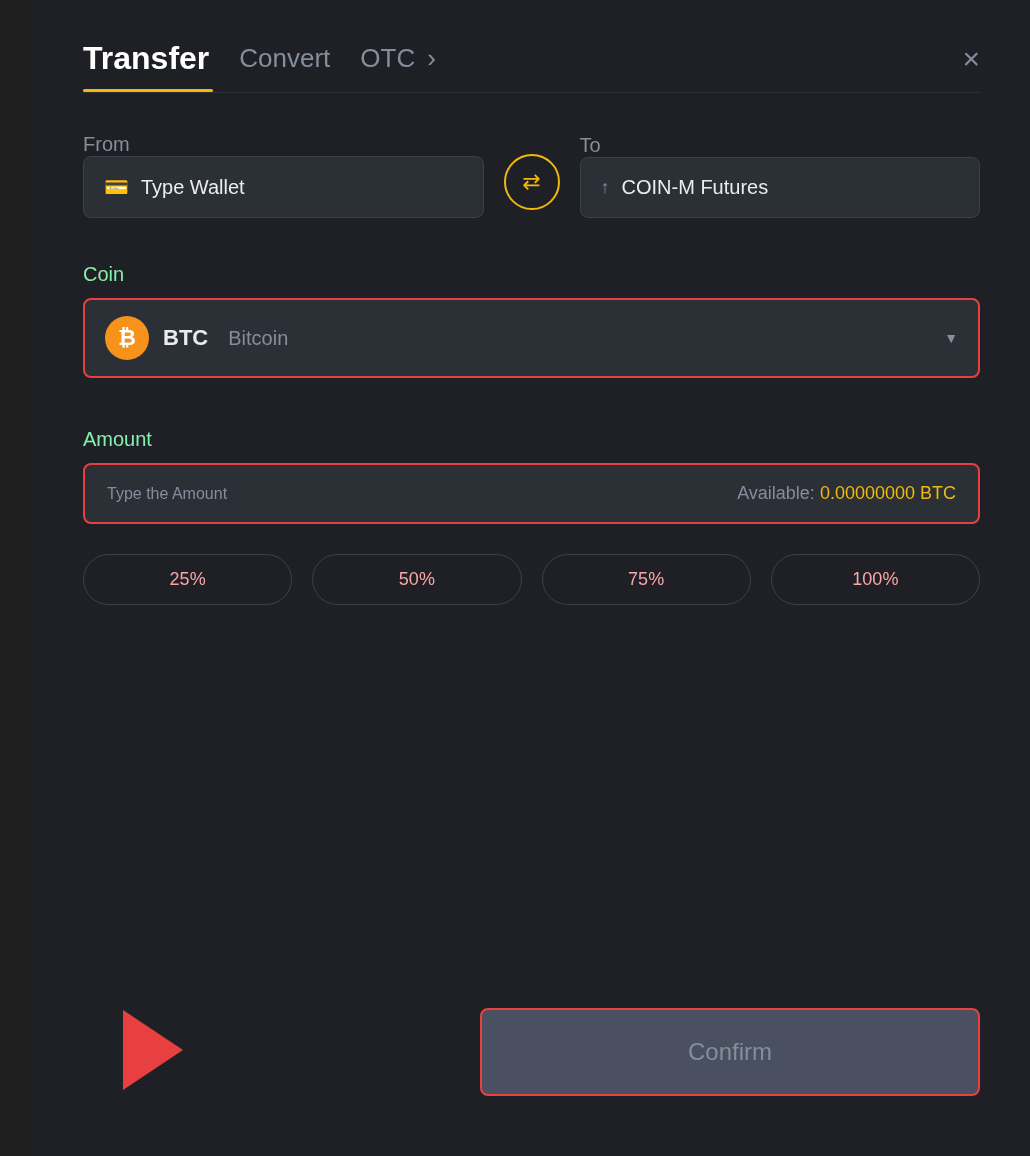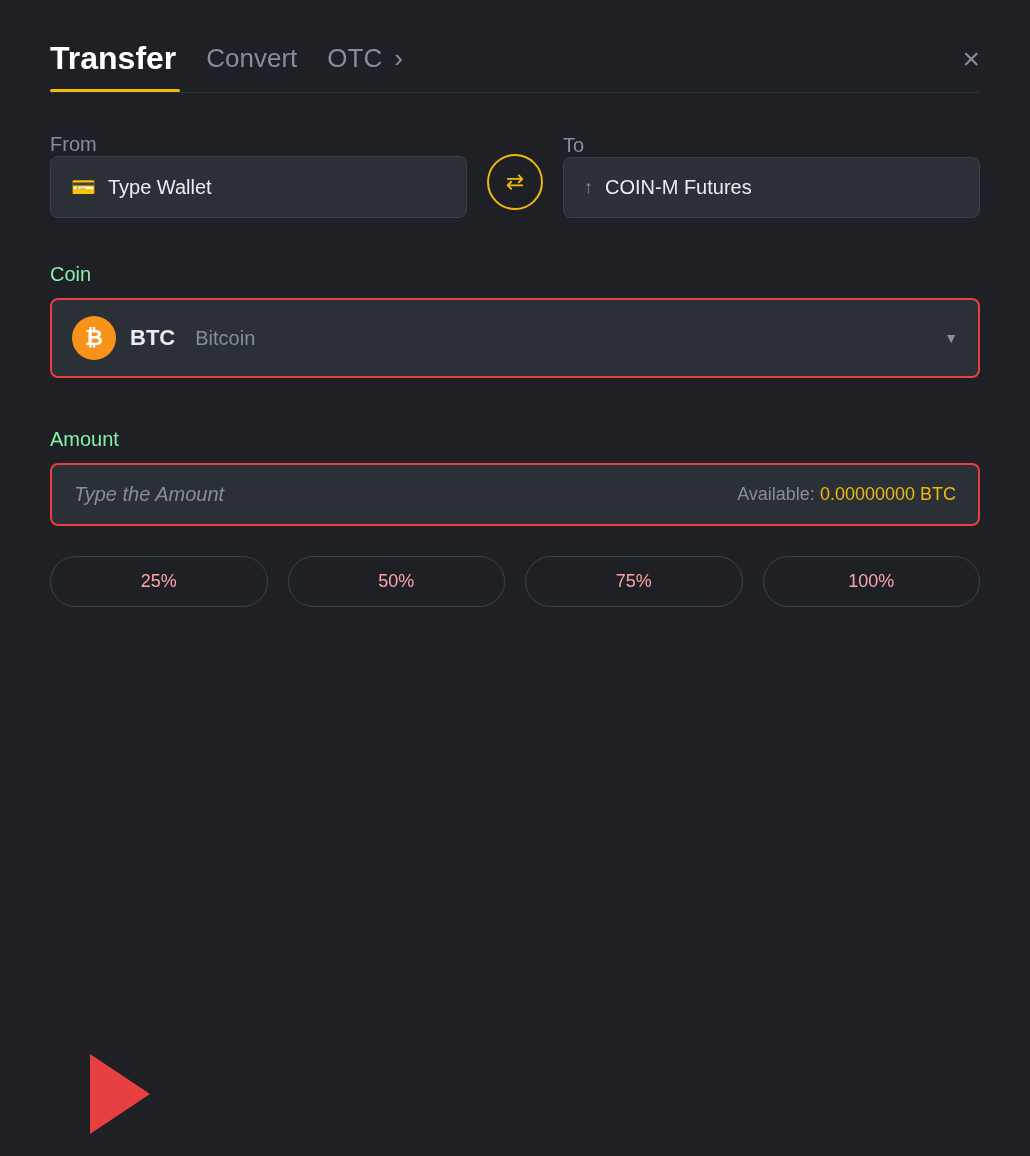--- a/index.html
+++ b/index.html
@@ -14,20 +14,21 @@
     }
 
     .modal {
       background: #1e2026;
       width: 1030px;
       min-height: 1156px;
       position: relative;
       padding: 40px 50px 60px 50px;
       display: flex;
       flex-direction: column;
+      margin-left: 33px;
     }
 
     
     .header {
       display: flex;
       align-items: center;
       gap: 30px;
       margin-bottom: 0;
     }
 
@@ -193,24 +194,23 @@
       display: flex;
       align-items: center;
       justify-content: space-between;
       margin-bottom: 30px;
     }
 
     .amount-input {
       background: transparent;
       border: none;
       outline: none;
-      font-size: 20px;
+      font-size: 16px;
       color: #848e9c;
       flex: 1;
-      font-style: italic;
     }
 
     .amount-input::placeholder {
       color: #848e9c;
     }
 
     .available-text {
       font-size: 18px;
       color: #848e9c;
       white-space: nowrap;
@@ -342,15 +342,16 @@
     <button class="pct-btn">25%</button>
     <button class="pct-btn">50%</button>
     <button class="pct-btn">75%</button>
     <button class="pct-btn">100%</button>
   </div>
 
   <div class="bottom-area">
     <div class="arrow-container">
       <div class="arrow-icon"></div>
     </div>
+    <button class="confirm-btn">Confirm</button>
   </div>
 
 </div>
 
 </body></html>

